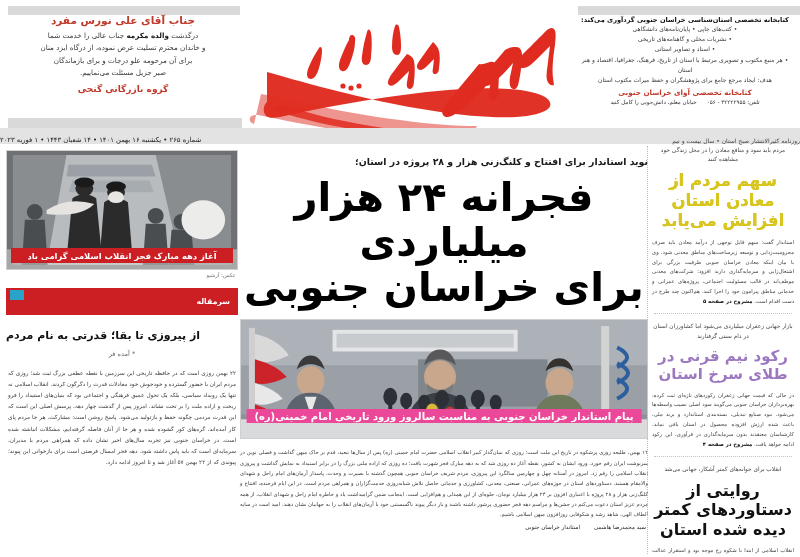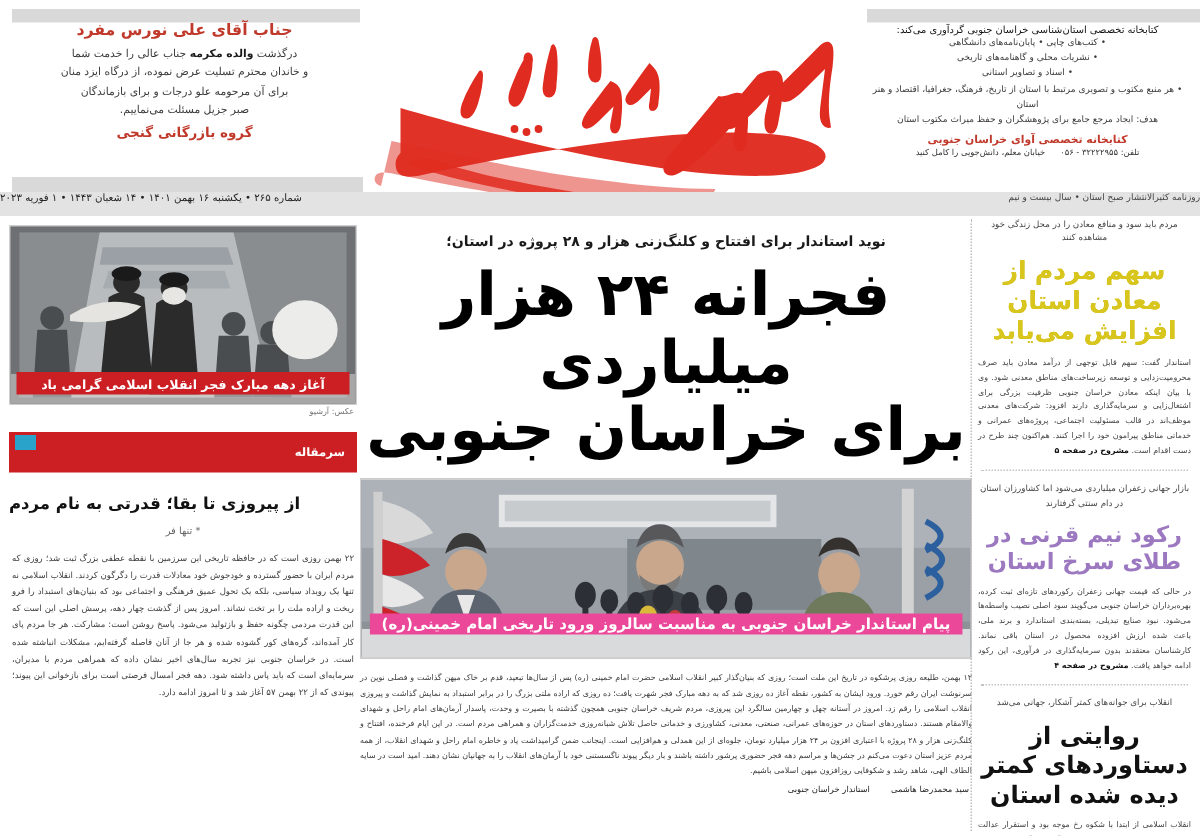--- a/index.html
+++ b/index.html
@@ -30,29 +30,29 @@
   .cond-body b { color:#1a1a1a; }
   .cond-sign { font-size:9px; font-weight:bold; color:#c0392b; margin-top:4px; }
 
   
   .logo-wrap { position:absolute; top:2px; left:247px; width:320px; height:138px; }
   .logo-svg { width:320px; height:138px; display:block; }
 
   
   .infobox { position:absolute; top:14px; right:6px; width:218px; height:108px;
       text-align:center; padding:2px 4px; }
-  .ib-head { font-size:6.6px; font-weight:normal; color:#111; letter-spacing:-.1px; }
+  .ib-head { font-size:6.6px; font-weight:bold; color:#111; letter-spacing:-.1px; }
   .ib-line { font-size:6px; color:#3a3a3a; line-height:1.7; }
   .ib-red { font-size:7.2px; font-weight:bold; color:#c0392b; margin-top:3px; }
   .ib-contact { font-size:5.6px; color:#333; margin-top:2px; display:flex;
       justify-content:center; gap:10px; }
 
   
   .datebar { position:absolute; top:128px; right:0; width:800px; height:16px;
-     background:#e3e3e3; display:flex; align-items:flex-start; }
+     background:#e3e3e3; display:flex; align-items:flex-end; }
   .datebar .dates { font-size:6.8px; color:#222; margin-right:auto; padding-right:10px;
      letter-spacing:.2px; white-space:nowrap; }
   .datebar .slogan { font-size:6px; color:#444; padding-left:12px; margin-left:auto; white-space:nowrap; }
 
   
   .col-left { position:absolute; top:150px; left:6px; width:232px; height:404px; }
 
   .photo-hist { position:relative; width:232px; height:120px; overflow:hidden;
      border:1px solid #cfcfcf; background:#737373; }
   .photo-hist svg { position:absolute; inset:0; width:100%; height:100%; }
@@ -67,21 +67,21 @@
   .edit-banner .sq { position:absolute; left:4px; top:2px; width:14px; height:10px; background:#29a3c9; }
 
   .edit-title { text-align:left; font-size:11px; font-weight:bold; color:#111;
       margin-top:14px; letter-spacing:-.3px; }
   .edit-author { text-align:center; font-size:6.6px; color:#666; margin-top:8px; }
   .edit-body { font-size:5.7px; line-height:1.95; color:#3c3c3c; text-align:justify;
       margin-top:10px; padding:0 2px; }
 
   
   .col-center { position:absolute; top:150px; left:240px; width:408px; height:404px; }
-  .kicker { text-align:center; font-size:9.4px; font-weight:bold; color:#1a1a1a;
+  .kicker { text-align:right; font-size:9.4px; font-weight:bold; color:#1a1a1a;
       letter-spacing:-.2px; margin-top:6px; }
   .headline { text-align:center; font-weight:bold; color:#000; font-size:40px;
       line-height:1.12; margin-top:8px; letter-spacing:-1.5px; }
   .headline .l2 { display:block; }
 
   .photo-main { position:relative; margin-top:10px; width:408px; height:120px;
       overflow:hidden; background:#8d9298; border:1px solid #d0d0d0; }
   .photo-main svg { position:absolute; inset:0; width:100%; height:100%; }
   .cap-green { position:absolute; bottom:15px; right:50%; transform:translateX(50%);
       background:#ec4899; color:#fff; font-size:10px; font-weight:bold;
@@ -207,21 +207,21 @@
       <div class="cap-red">آغاز دهه مبارک فجر انقلاب اسلامی گرامی باد</div>
     </div>
     <div class="photo-credit">عکس: آرشیو</div>
 
     <div class="edit-banner">
       <span class="lbl">سرمقاله</span>
       <span class="sq"></span>
     </div>
 
     <div class="edit-title">از پیروزی تا بقا؛ قدرتی به نام مردم</div>
-    <div class="edit-author">* تنها فر</div>
+    <div class="edit-author">* آمده فر</div>
     <div class="edit-body">۲۲ بهمن روزی است که در حافظه تاریخی این سرزمین با نقطه عطفی بزرگ ثبت شد؛ روزی که مردم ایران با حضور گسترده و خودجوش خود معادلات قدرت را دگرگون کردند. انقلاب اسلامی نه تنها یک رویداد سیاسی، بلکه یک تحول عمیق فرهنگی و اجتماعی بود که بنیان‌های استبداد را فرو ریخت و اراده ملت را بر تخت نشاند. امروز پس از گذشت چهار دهه، پرسش اصلی این است که این قدرت مردمی چگونه حفظ و بازتولید می‌شود. پاسخ روشن است: مشارکت. هر جا مردم پای کار آمده‌اند، گره‌های کور گشوده شده و هر جا از آنان فاصله گرفته‌ایم، مشکلات انباشته شده است. در خراسان جنوبی نیز تجربه سال‌های اخیر نشان داده که همراهی مردم با مدیران، سرمایه‌ای است که باید پاس داشته شود. دهه فجر امسال فرصتی است برای بازخوانی این پیوند؛ پیوندی که از ۲۲ بهمن ۵۷ آغاز شد و تا امروز ادامه دارد.</div>
   </div>
 
   <div class="col-center">
     <div class="kicker">نوید استاندار برای افتتاح و کلنگ‌زنی هزار و ۲۸ پروژه در استان؛</div>
     <div class="headline">
       <span class="l1">فجرانه ۲۴ هزار میلیاردی</span>
       <span class="l2">برای خراسان جنوبی</span>
     </div>
 

